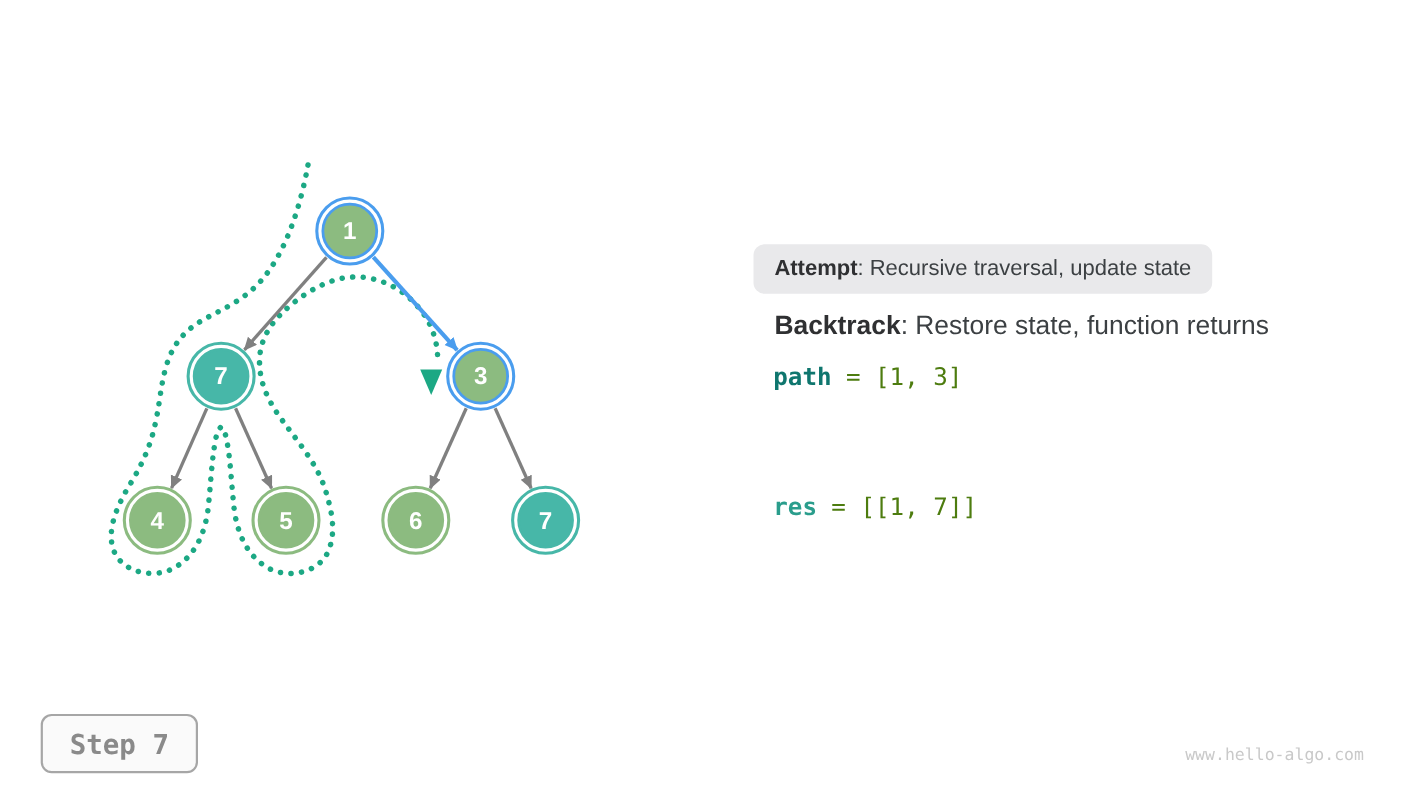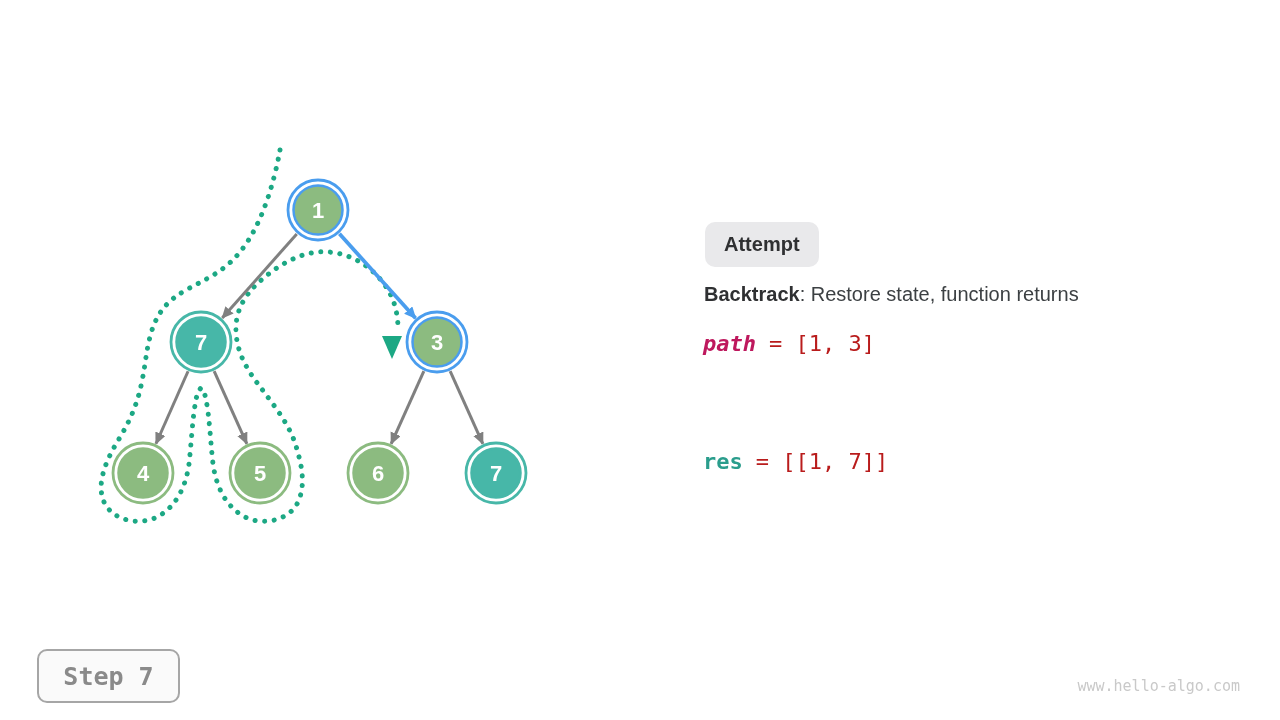--- a/index.html
+++ b/index.html
@@ -6,37 +6,37 @@
   body{
     width:1280px;height:720px;position:relative;overflow:hidden;
     background:#ffffff;font-family:"Liberation Sans",sans-serif;
   }
   #tree-svg{position:absolute;left:0;top:0;}
 
   .attempt-box{
     position:absolute;left:685px;top:222px;height:45px;
     padding:0 19px;border-radius:10px;
     display:inline-flex;align-items:center;
-    font-size:20px;color:#3C4043;white-space:pre;margin-left:20px;
+    font-size:20px;color:#3C4043;white-space:pre;
   }
   .backtrack-line{
     position:absolute;left:704px;top:283px;
-    font-size:20px;color:#3C4043;white-space:pre;
+    font-size:24px;color:#3C4043;white-space:pre;
   }
   .bold-label{font-weight:700;color:#2F3032;}
 
   .code-line{
     position:absolute;left:703px;
     font-family:"DejaVu Sans Mono",monospace;
     font-size:22px;display:flex;align-items:baseline;
   }
   .path-line{top:331px;}
   .res-line{top:449px;}
   .code-var{font-weight:700;}
-  .code-rest{color:#b91c1c;margin-left:13px;}
+  .code-rest{color:#4d7c0f;margin-left:13px;}
 
   .step-badge{
     position:absolute;left:37px;top:649px;width:143px;height:54px;
     box-sizing:border-box;border:2px solid #A6A6A6;border-radius:10px;
     background:#FAFAFA;display:flex;align-items:center;justify-content:center;
     font-family:"DejaVu Sans Mono",monospace;font-size:25px;font-weight:700;
   }
   .watermark{
     position:absolute;right:40px;top:677px;
     font-family:"DejaVu Sans Mono",monospace;font-size:15px;
@@ -119,26 +119,26 @@
         <text y="7.5" text-anchor="middle" font-family="&quot;Liberation Sans&quot;, sans-serif" font-size="22" font-weight="bold" fill="#FFFFFF">6</text>
       </g>
       <g transform="translate(496,473)">
         <circle r="30" fill="#ffffff" stroke="#47B7A8" stroke-width="2.8"></circle>
         <circle r="24.5" fill="#47B7A8" stroke="#47B7A8" stroke-width="2.5"></circle>
         <text y="7.5" text-anchor="middle" font-family="&quot;Liberation Sans&quot;, sans-serif" font-size="22" font-weight="bold" fill="#FFFFFF">7</text>
       </g>
     </g>
 </svg>
 
-<div class="attempt-box" id="attempt-box" style="background: rgb(233, 233, 235);"><span class="bold-label">Attempt</span></div>
+<div class="attempt-box" id="attempt-box" style="background: rgb(233, 233, 235);"><span class="bold-label">Attempt</span><span>: Recursive traversal, update state</span></div>
 
 <div class="backtrack-line"><span class="bold-label">Backtrack</span><span>: Restore state, function returns</span></div>
 
 <div class="code-line path-line">
-  <span class="code-var" id="path-var" style="color: #be185d; font-style: italic;">path</span>
+  <span class="code-var" id="path-var" style="color: #0f766e;">path</span>
   <span class="code-rest">= [1, 3]</span>
 </div>
 
 <div class="code-line res-line">
   <span class="code-var" id="res-var" style="color: rgb(42, 157, 140); text-align: center;">res</span>
   <span class="code-rest">= [[1, 7]]</span>
 </div>
 
 <div class="step-badge" id="step-badge" style="color: rgb(138, 138, 138);">Step 7</div>
 

